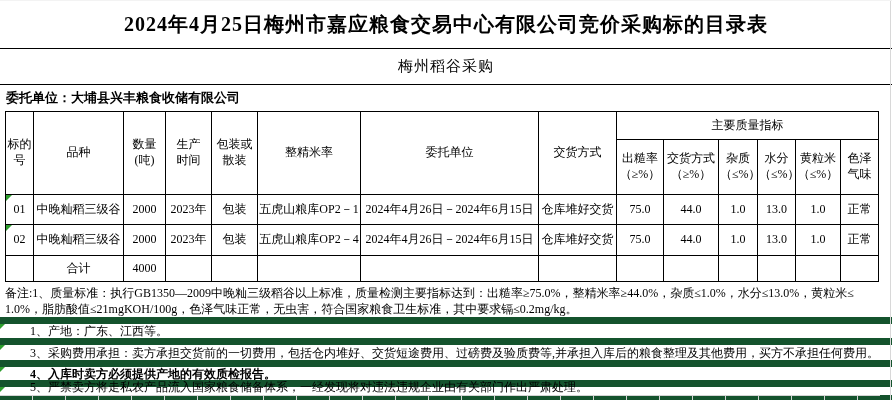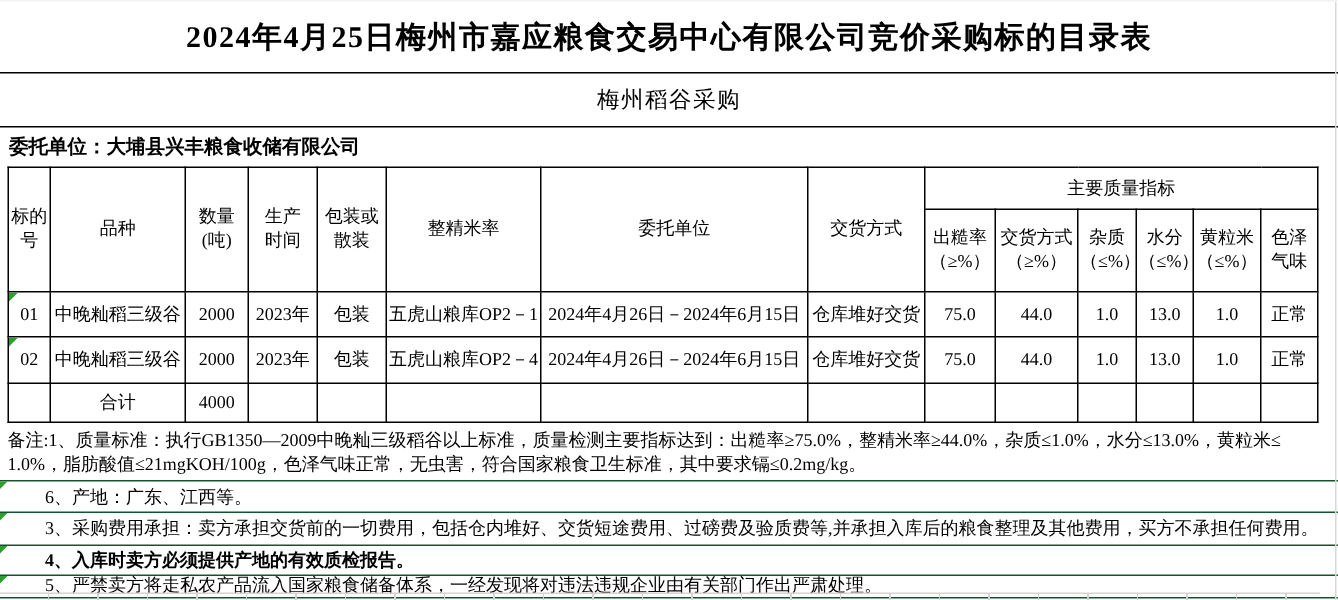--- a/index.html
+++ b/index.html
@@ -50,21 +50,21 @@
   tr.data-row-b{ height:31px; }
   tr.total-row{ height:26px; }
   .gt{ 
     position:absolute; top:0; left:0; width:0; height:0;
     border-top:6px solid #2e9e2e; border-right:6px solid transparent;
   }
   .notes{ width:892px; }
   .note-row{
     position:relative;
     font-size:12px; line-height:1.35;
-    border-bottom:1px solid #14532d;
+    border-bottom:7px solid #14532d;
     display:flex; align-items:center;
     padding-right:6px;
   }
   .note-row.first{ min-height:39px; align-items:flex-start; padding:3px 4px 0 5px; display:block; }
   .note-row.indent{ padding-left:30px; }
   .nr2{ height:21px; } .nr3{ height:22px; } .nr4{ height:20px;font-weight:bold; } .nr5{ height:15px;align-items:flex-end; }
   .note-gt{
     position:absolute; top:0; left:0; width:0; height:0;
     border-top:5px solid #2e9e2e; border-right:5px solid transparent;
   }
@@ -180,21 +180,21 @@
       <td></td>
       <td></td>
     </tr>
   </tbody>
     </table>
 
   <div class="notes">
     <div class="note-row first">备注:1、质量标准：执行GB1350—2009中晚籼三级稻谷以上标准，质量检测主要指标达到：出糙率≥75.0%，整精米率≥44.0%，杂质≤1.0%，水分≤13.0%，黄粒米≤ 1.0%，脂肪酸值≤21mgKOH/100g，色泽气味正常，无虫害，符合国家粮食卫生标准，其中要求镉≤0.2mg/kg。</div>
     <div class="note-row indent nr2">
         <span class="note-gt"></span>
-        <span>6、产地：广东、江西等。</span>
+        <span>1、产地：广东、江西等。</span>
       </div>
     <div class="note-row indent nr3">
         <span class="note-gt"></span>
         <span>3、采购费用承担：卖方承担交货前的一切费用，包括仓内堆好、交货短途费用、过磅费及验质费等,并承担入库后的粮食整理及其他费用，买方不承担任何费用。</span>
       </div>
     <div class="note-row indent nr4">
         <span class="note-gt"></span>
         <span>4、入库时卖方必须提供产地的有效质检报告。</span>
       </div>
     <div class="note-row indent nr5">

